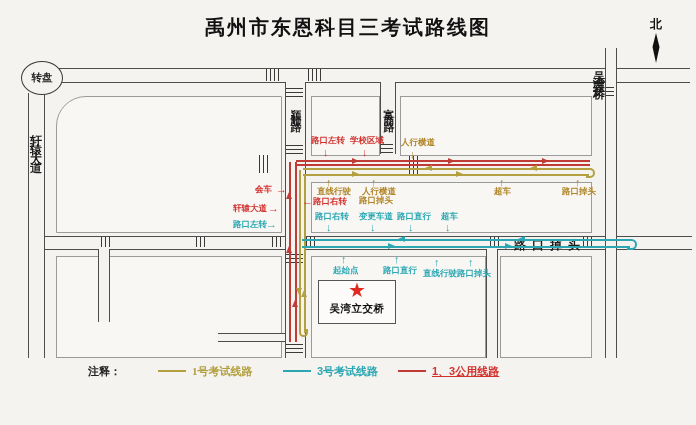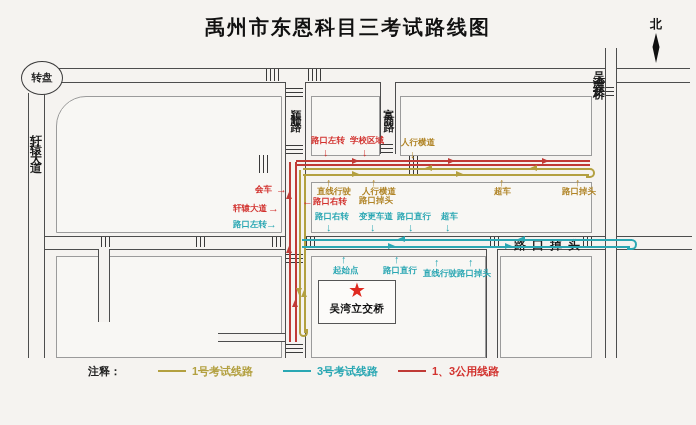--- a/index.html
+++ b/index.html
@@ -186,21 +186,21 @@
   <div class="lbl teal" style="left:457px;top:269px;">路口掉头</div>
 
   <div id="examroom">
     <span class="star">★</span>
     <span class="rlab">吴湾立交桥</span>
   </div>
 
   <div id="legend">
     <span class="ltitle">注释：</span>
     <span class="lg-dash" style="left:158px;background:#b3a040;"></span>
-    <span class="lg-txt" style="left:192px;color:#b3a040;">1号考试线路</span>
+    <span class="lg-txt" style="left:192px;color:#b3a040;font-family:Liberation Serif, serif;">1号考试线路</span>
     <span class="lg-dash" style="left:283px;background:#2aa7b3;"></span>
     <span class="lg-txt" style="left:317px;color:#2aa7b3;">3号考试线路</span>
     <span class="lg-dash" style="left:398px;background:#c03a36;"></span>
-    <span class="lg-txt" style="left:432px;color:#d2322e;">1、3公用线路</span>
+    <span class="lg-txt" style="left:432px;color:#d2322e;text-decoration:underline;">1、3公用线路</span>
   </div>
 
 
 </div>
 
 </body></html>

